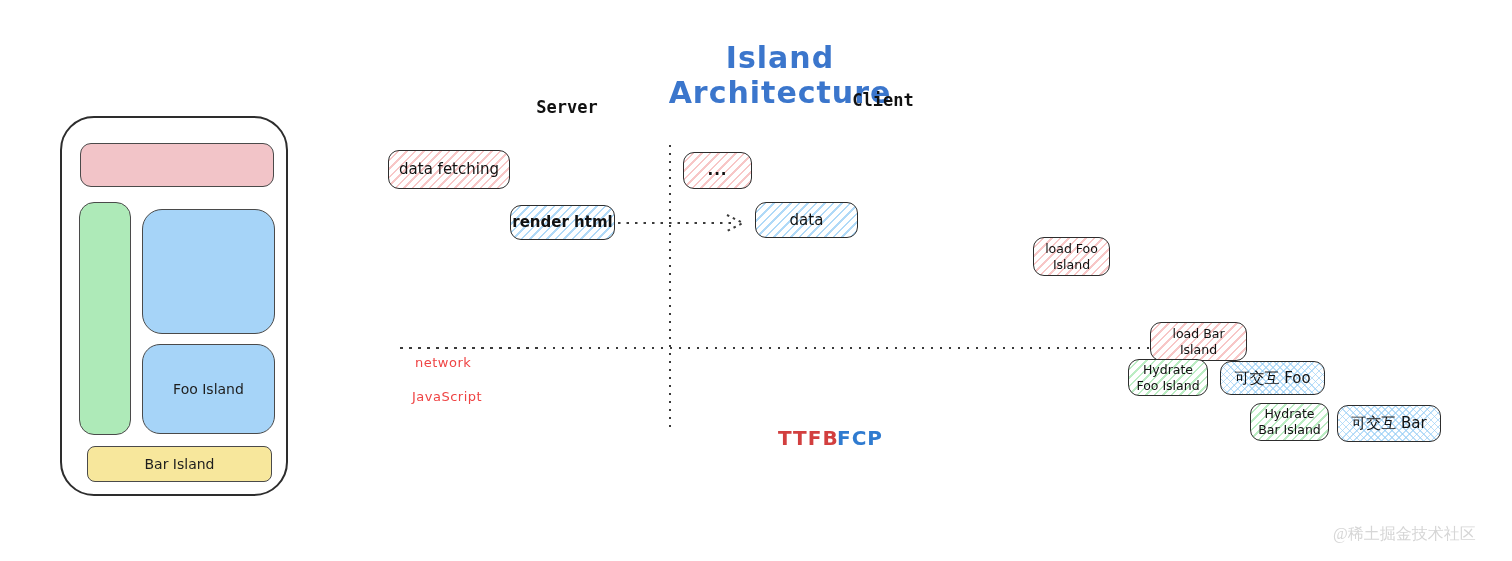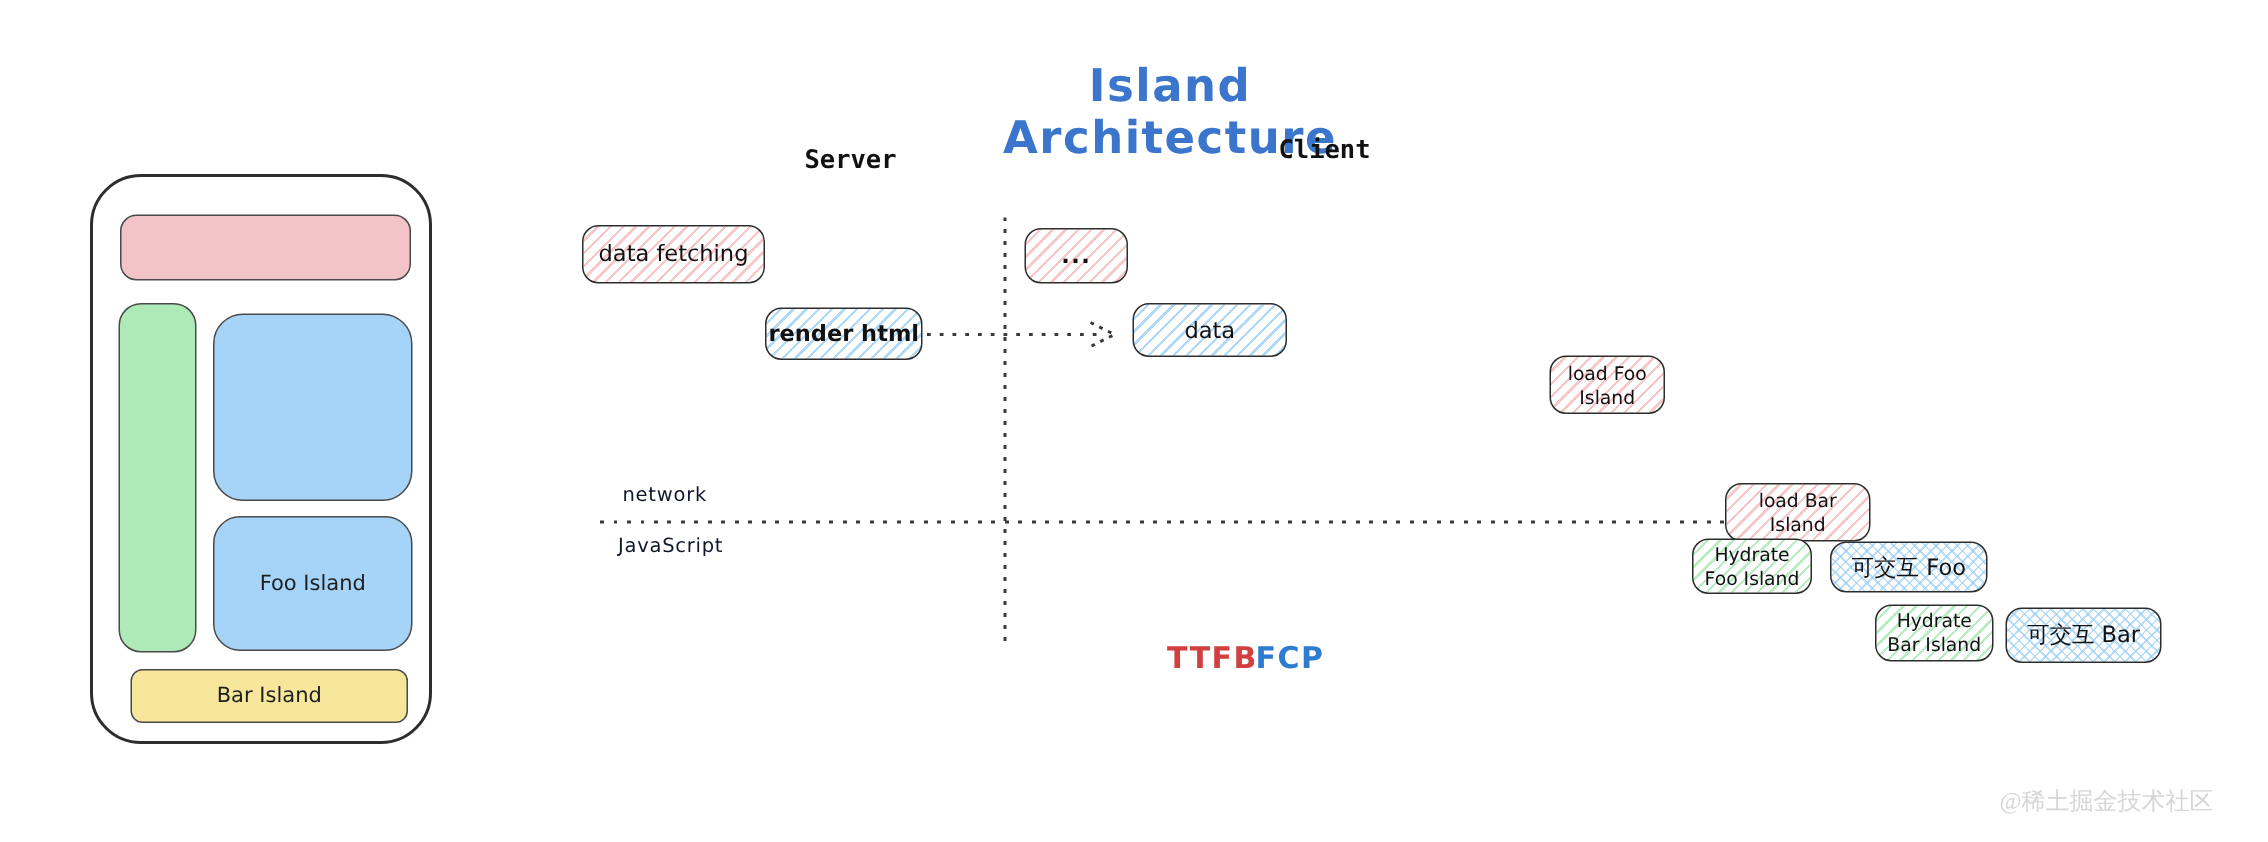--- a/index.html
+++ b/index.html
@@ -81,22 +81,23 @@
   }
   .hline {
     position: absolute;
     left: 400px; top: 347px;
     width: 830px; height: 2px;
     background-image: repeating-linear-gradient(to right, #3a3a3a 0 2.5px, transparent 2.5px 9px);
   }
   .lane-label {
     position: absolute;
     font-size: 13px;
-    color: #0f172a;
+    color: #ef4444;
     letter-spacing: 0.5px;
+    margin-top: 32px;
   }
   .lane-network { left: 415px; top: 323px; }
   .lane-js { left: 412px; top: 357px; }
 
   
   .fbox {
     position: absolute;
     border: 1.6px solid #2d2d2d;
     border-radius: 11px;
     display: flex; align-items: center; justify-content: center;

